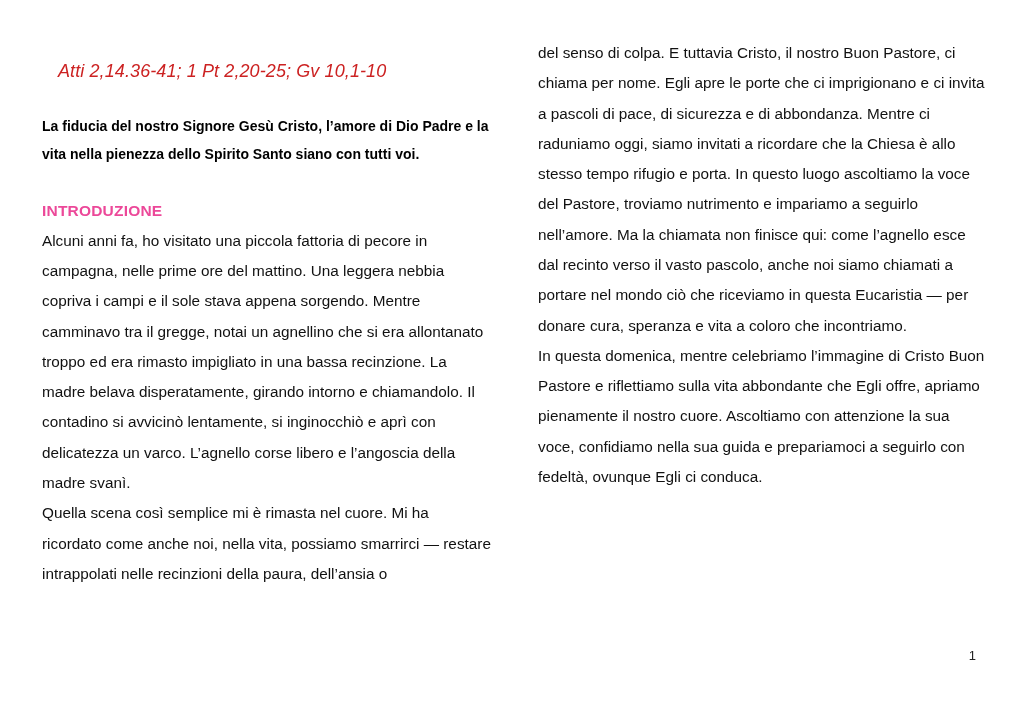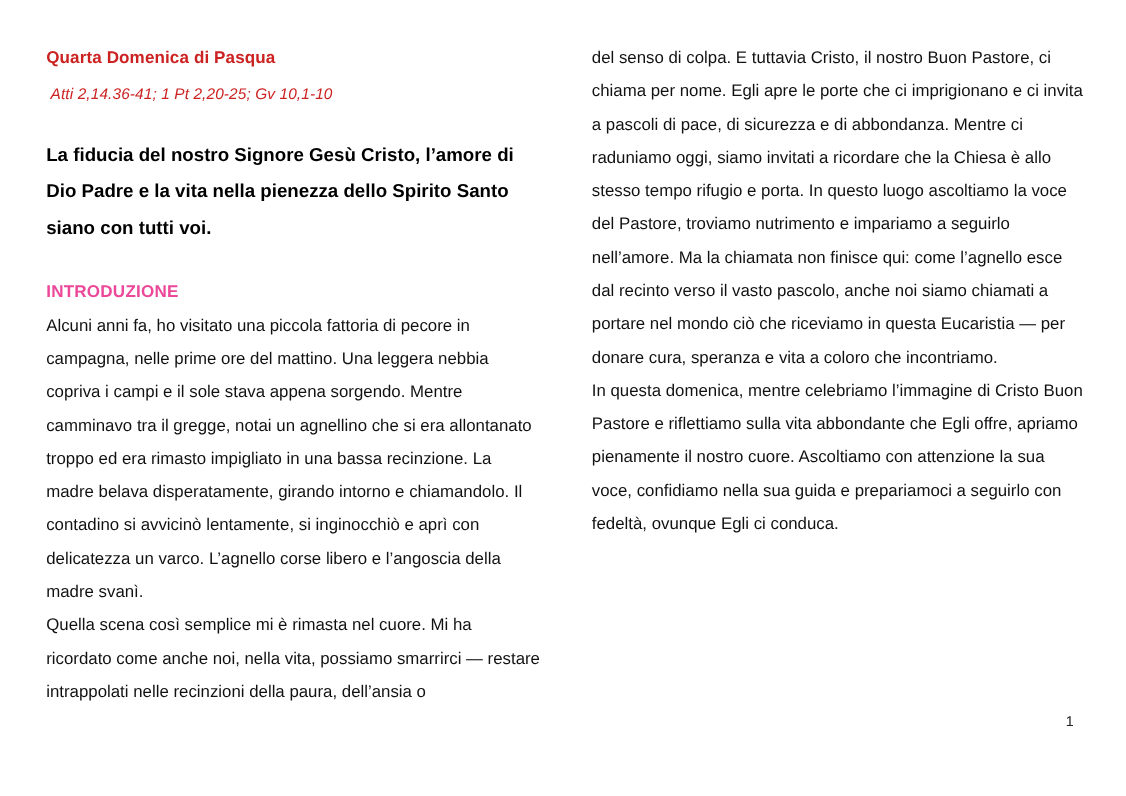--- a/index.html
+++ b/index.html
@@ -37,29 +37,29 @@
   }
   .doc-title {
     font-size: 15.5px;
     font-weight: bold;
     color: #cc2222;
     line-height: 1.95;
     margin: 0;
     letter-spacing: 0.1px;
   }
   .doc-readings {
-    font-size: 14px;
+    font-size: 18px;
     font-style: italic;
     color: #cc2222;
     line-height: 1.95;
-    margin: 4px;
+    margin: 16px;
     letter-spacing: 0.1px;
   }
   .greeting {
-    font-size: 17px;
+    font-size: 14px;
     font-weight: bold;
     color: #000000;
     line-height: 1.98;
     margin: 24px 0 0 0;
   }
   .section-heading {
     font-size: 15.5px;
     font-weight: bold;
     color: #ec4899;
     line-height: 1.95;
@@ -89,21 +89,20 @@
 </style>
 </head>
 <body>
 
 <div class="page">
 
   <div class="columns">
 
     <div class="column column-left">
 
-      <p class="doc-title">Quarta Domenica di Pasqua</p>
 
       <p class="doc-readings">Atti 2,14.36-41; 1 Pt 2,20-25; Gv 10,1-10</p>
 
       <p class="greeting">La fiducia del nostro Signore Gesù Cristo, l’amore di Dio Padre e la vita nella pienezza dello Spirito Santo siano con tutti voi.</p>
 
       <p class="section-heading">INTRODUZIONE</p>
 
       <p class="body-text">Alcuni anni fa, ho visitato una piccola fattoria di pecore in campagna, nelle prime ore del mattino. Una leggera nebbia copriva i campi e il sole stava appena sorgendo. Mentre camminavo tra il gregge, notai un agnellino che si era allontanato troppo ed era rimasto impigliato in una bassa recinzione. La madre belava disperatamente, girando intorno e chiamandolo. Il contadino si avvicinò lentamente, si inginocchiò e aprì con delicatezza un varco. L’agnello corse libero e l’angoscia della madre svanì.
 Quella scena così semplice mi è rimasta nel cuore. Mi ha ricordato come anche noi, nella vita, possiamo smarrirci — restare intrappolati nelle recinzioni della paura, dell’ansia o</p>
 

